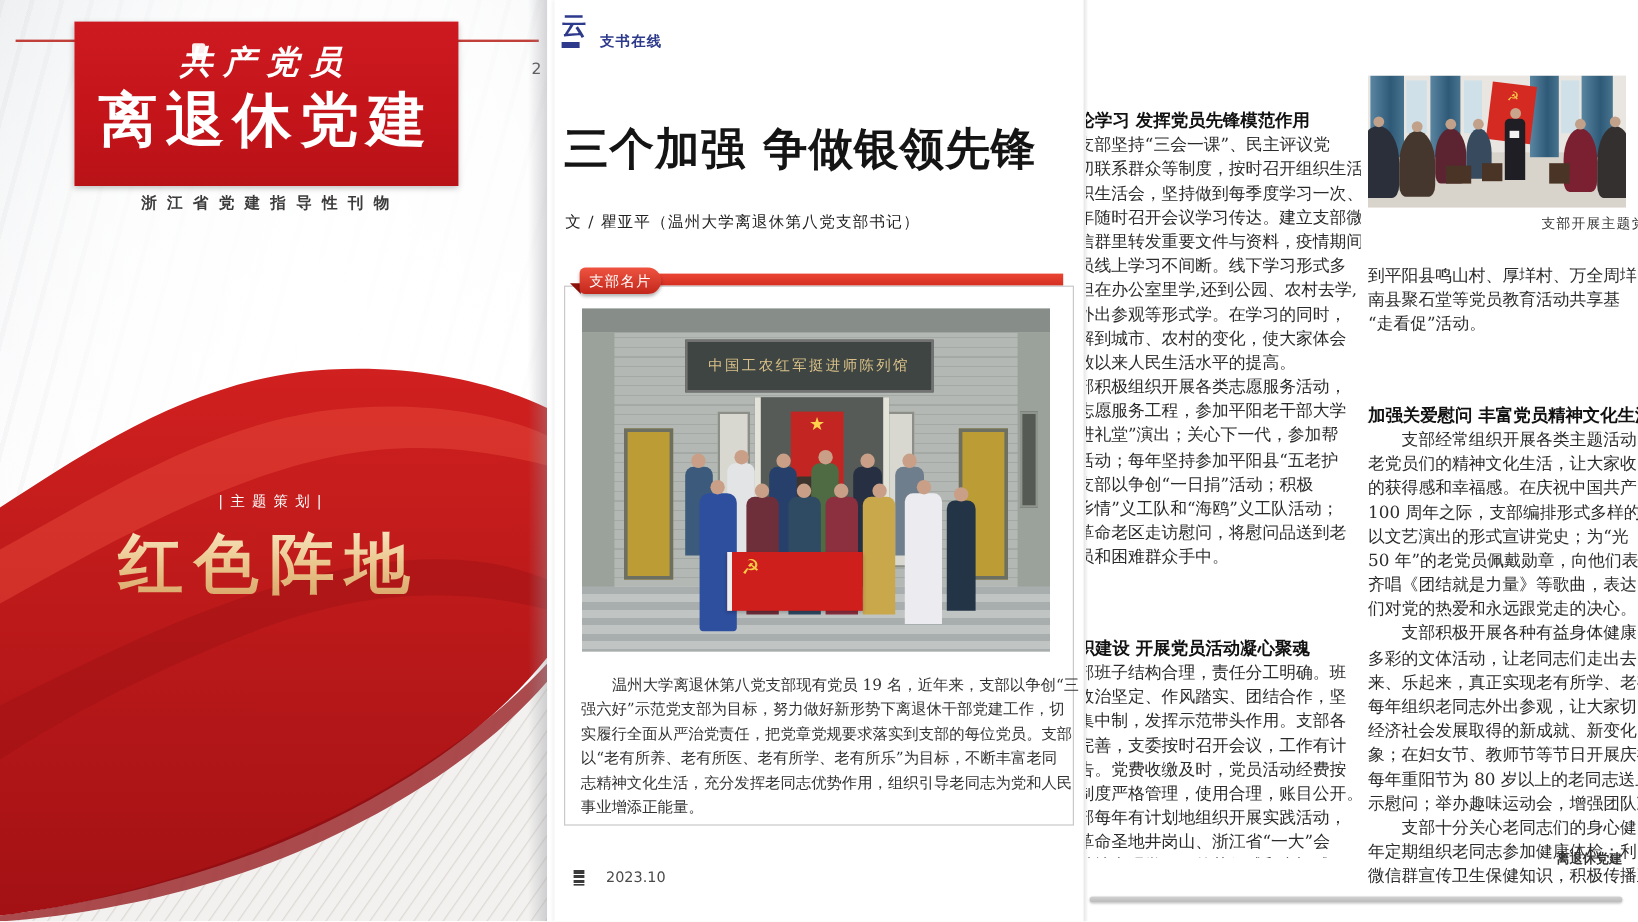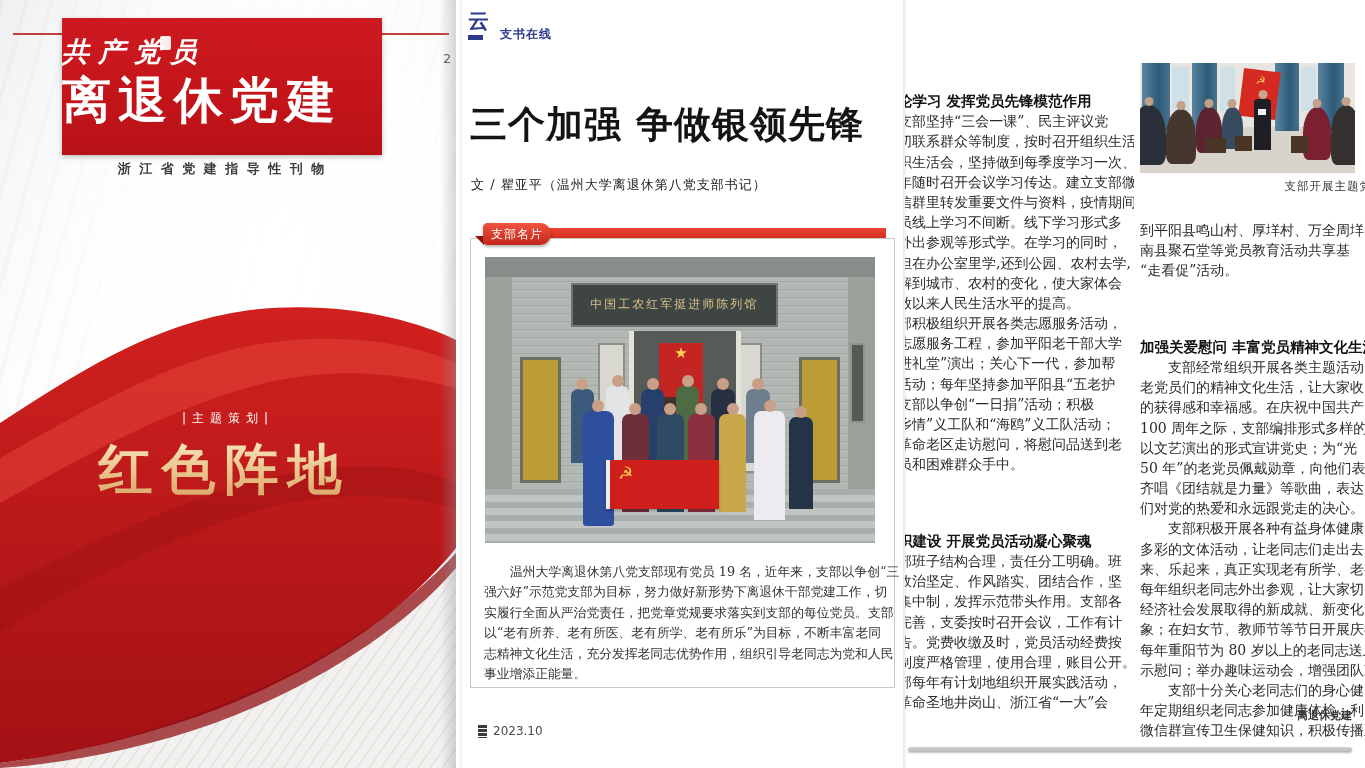--- a/index.html
+++ b/index.html
@@ -12,21 +12,21 @@
          background:linear-gradient(155deg,#eef0f2 0%,#fbfbfc 35%,#ffffff 60%);}
   .cover-streaks{position:absolute;inset:0;
       background:repeating-linear-gradient(105deg,rgba(140,142,150,.12) 0 4px,rgba(255,255,255,0) 4px 24px);
       opacity:.55;}
   .cover-streaks-fade{position:absolute;inset:0;
       background:radial-gradient(ellipse at 60% 35%,#ffffff 0%,rgba(255,255,255,.75) 45%,rgba(255,255,255,0) 80%);}
   .cover-topline{position:absolute;left:13px;top:33px;width:436px;height:2px;background:#c2403a;}
   .cover-pageno{position:absolute;left:443px;top:51px;font-size:13px;color:#555;}
   .masthead{position:absolute;left:62px;top:18px;width:320px;height:137px;
       background:linear-gradient(180deg,#cd1a20 0%,#c3141a 60%,#b81217 100%);
-      box-shadow:0 2px 5px rgba(0,0,0,.25);z-index:3;}
+      box-shadow:0 2px 5px rgba(0,0,0,.25);z-index:3;text-align:center;}
   .masthead .seal{position:absolute;left:98px;top:18px;width:11px;height:14px;
       background:rgba(255,255,255,.92);border-radius:2px;}
   .mast-script{position:relative;margin-top:16px;color:#fff;font-size:27px;font-weight:700;
       font-style:italic;letter-spacing:9px;font-family:"DejaVu Serif","Liberation Serif",serif;}
   .mast-title{position:relative;margin-top:6px;color:#fff;font-size:49px;font-weight:900;
       letter-spacing:7px;line-height:1;}
   .cover-subtitle{position:absolute;left:62px;top:160px;width:320px;text-align:center;
       font-size:13px;font-weight:700;color:#3c3c3c;letter-spacing:2px;z-index:3;}
   .silk{position:absolute;left:0;top:248px;z-index:1;}
   .theme-tag{position:absolute;left:0;top:410px;width:456px;text-align:center;color:#fff;
@@ -55,21 +55,21 @@
       color:#fff;font-size:12px;text-align:center;line-height:22px;letter-spacing:1px;
       box-shadow:0 2px 3px rgba(0,0,0,.3);}
   .ribbon-fold{position:absolute;left:13px;top:236px;width:0;height:0;z-index:1;
       border-top:9px solid #8f130c;border-left:9px solid transparent;}
   .cardbox{position:absolute;left:8px;top:238px;width:423px;height:448px;background:#fff;
       border:1px solid #c9c9c9;}
   .cardtext{position:absolute;left:22px;top:562px;width:398px;}
   .cardtext .tl{height:20.4px;line-height:20.4px;font-size:12.8px;color:#333;
       font-family:"DejaVu Serif","Liberation Serif",serif;white-space:nowrap;}
   .cardtext .indent{padding-left:26px;}
-  .pfoot{position:absolute;left:16px;top:724px;font-size:12px;color:#4a4a4a;display:flex;align-items:center;gap:6px;}
+  .pfoot{position:absolute;left:16px;top:724px;font-size:12px;color:#4a4a4a;display:flex;align-items:center;gap:18px;}
   .mini-logo{display:inline-block;width:9px;height:13px;
       background:repeating-linear-gradient(180deg,#3a3a3a 0 3px,#ffffff 3px 4px);}
 
   
   .photo1{position:absolute;left:23px;top:257px;width:390px;height:286px;overflow:hidden;
       background:#b3b8b4;}
   .ph1-brick{position:absolute;inset:0;
       background:repeating-linear-gradient(180deg,rgba(60,66,62,.13) 0 1px,rgba(255,255,255,0) 1px 8px);}
   .ph1-roof{position:absolute;left:0;top:0;width:100%;height:7%;background:#878d88;}
   .ph1-pillarL{position:absolute;left:0;top:7%;width:7%;height:75%;background:#9ba19b;}
@@ -241,22 +241,22 @@
   <div class="gutter2"></div>
 
   <div class="colA">
       <div class="tl heading">论学习 发挥党员先锋模范作用</div>
       <div class="tl line">支部坚持“三会一课”、民主评议党</div>
       <div class="tl line">切联系群众等制度，按时召开组织生活</div>
       <div class="tl line">织生活会，坚持做到每季度学习一次、</div>
       <div class="tl line">年随时召开会议学习传达。建立支部微</div>
       <div class="tl line">信群里转发重要文件与资料，疫情期间</div>
       <div class="tl line">员线上学习不间断。线下学习形式多</div>
+      <div class="tl line">但在办公室里学,还到公园、农村去学,</div>
       <div class="tl line">外出参观等形式学。在学习的同时，</div>
-      <div class="tl line">但在办公室里学,还到公园、农村去学,</div>
       <div class="tl line">解到城市、农村的变化，使大家体会</div>
       <div class="tl line">放以来人民生活水平的提高。</div>
       <div class="tl line">部积极组织开展各类志愿服务活动，</div>
       <div class="tl line">志愿服务工程，参加平阳老干部大学</div>
       <div class="tl line">进礼堂”演出；关心下一代，参加帮</div>
       <div class="tl line">活动；每年坚持参加平阳县“五老护</div>
       <div class="tl line">支部以争创“一日捐”活动；积极</div>
       <div class="tl line">乡情”义工队和“海鸥”义工队活动；</div>
       <div class="tl line">革命老区走访慰问，将慰问品送到老</div>
       <div class="tl line">员和困难群众手中。</div>

